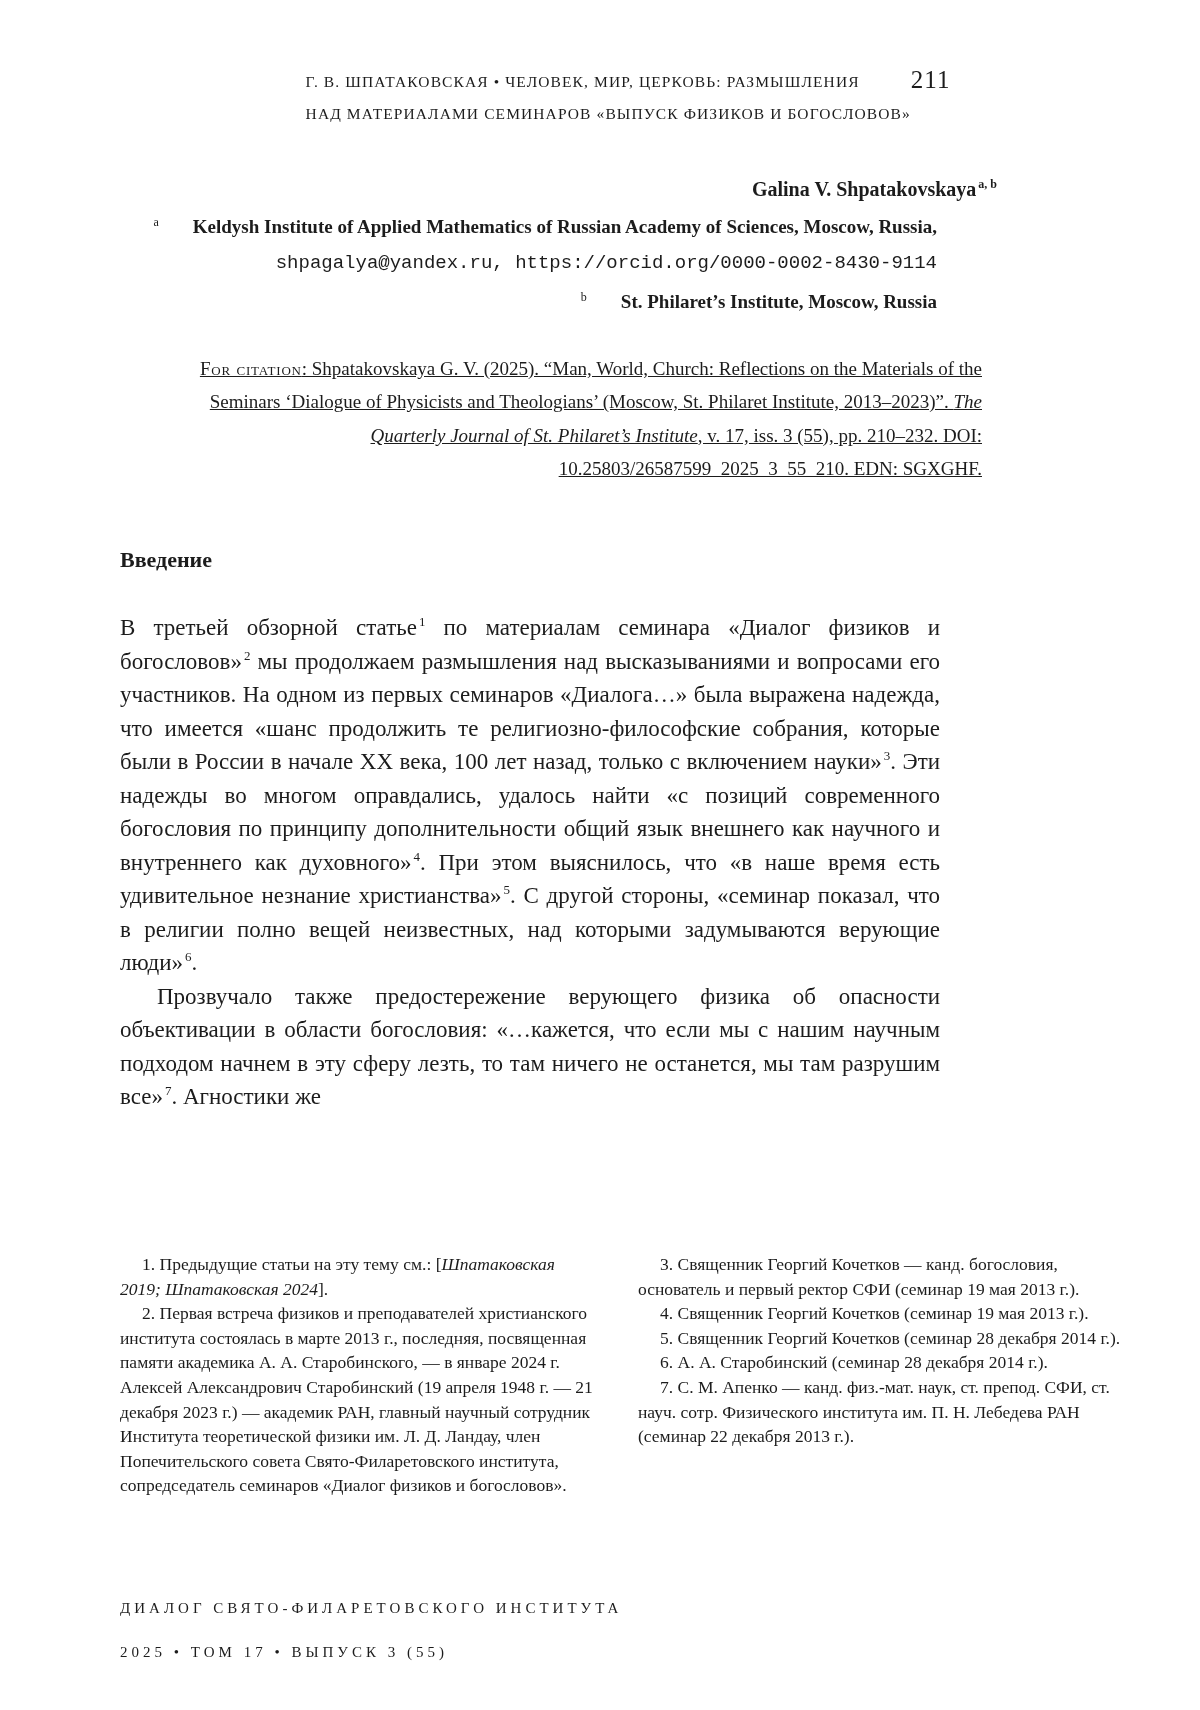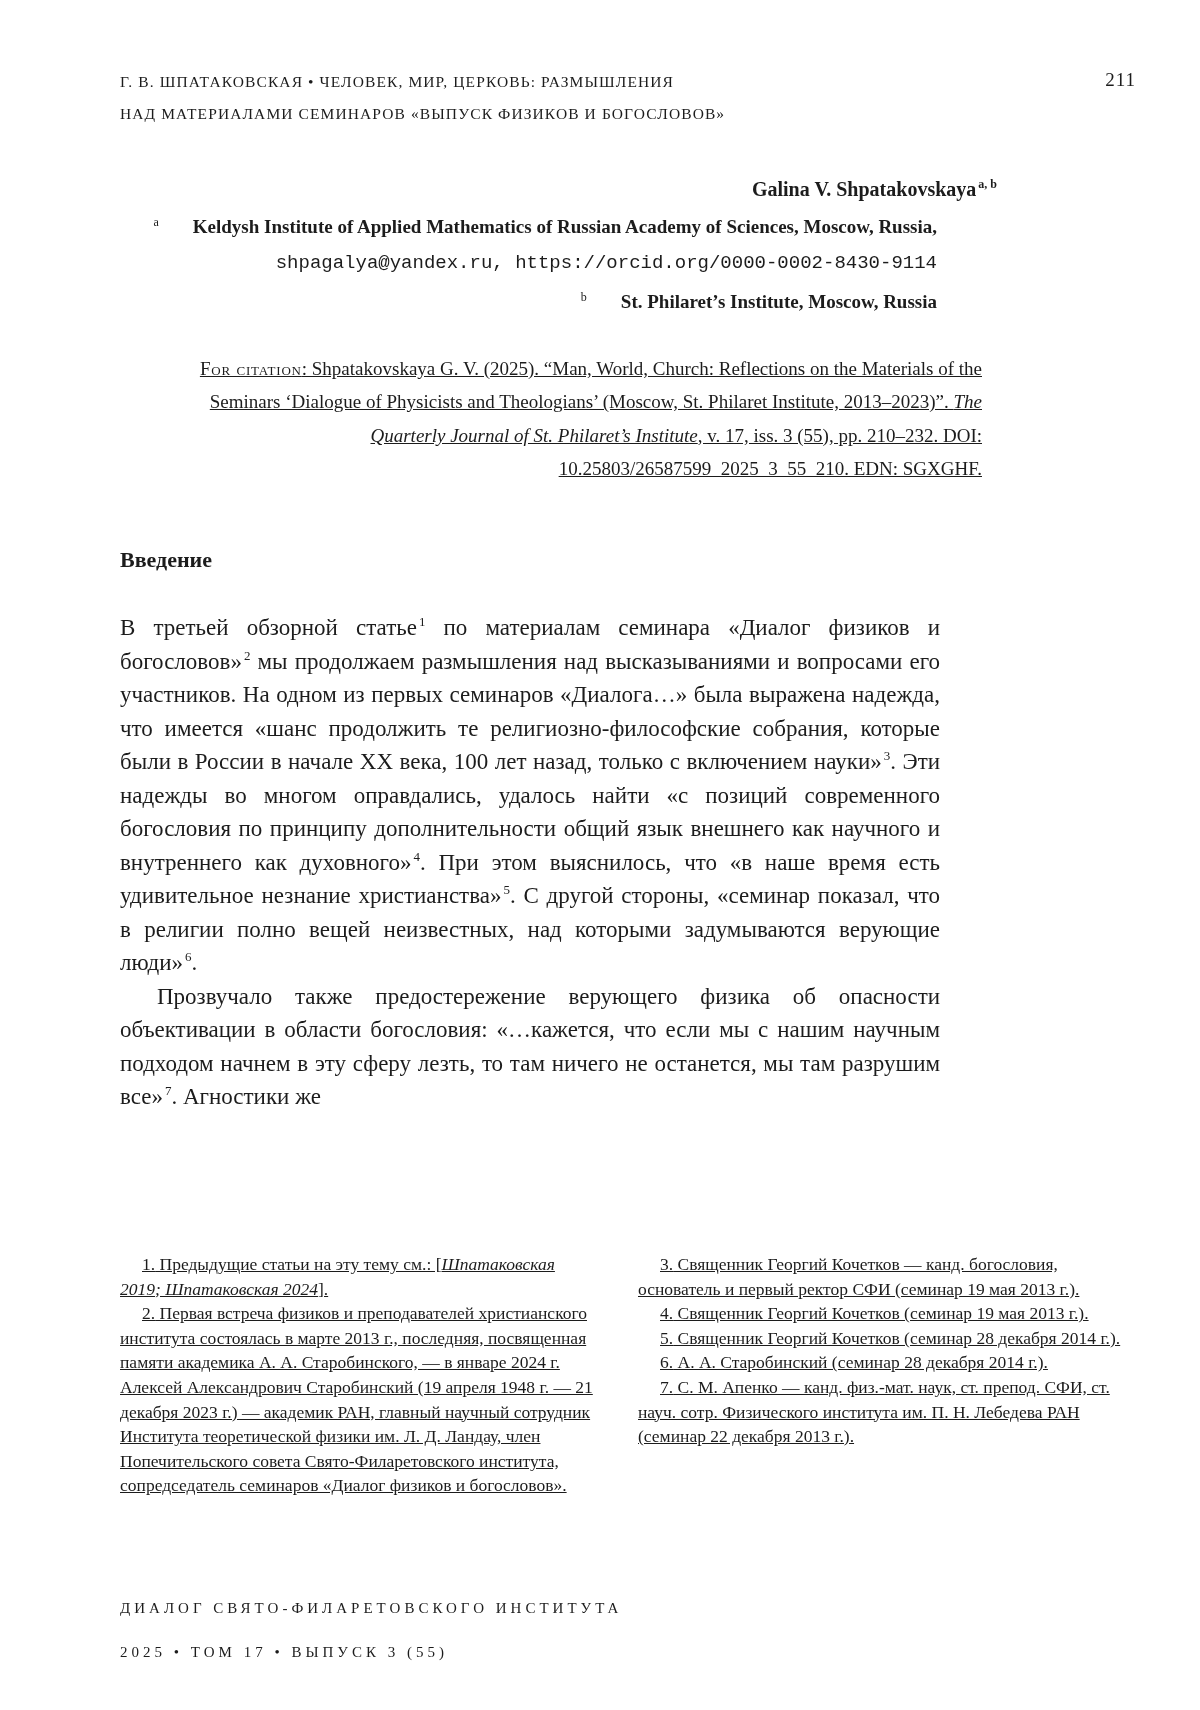--- a/index.html
+++ b/index.html
@@ -3,43 +3,43 @@
 <meta charset="utf-8">
 <style>
   html,body{margin:0;padding:0;background:#ffffff;}
   .page{
     position:relative;width:1200px;height:1710px;background:#ffffff;
     font-family:"Liberation Serif","DejaVu Serif",serif;color:#1c1c1c;
     overflow:hidden;
   }
   
   .page-header{position:absolute;left:120px;top:66px;width:1016px;}
-  .header-row{display:flex;justify-content:space-between;align-items:flex-start;}
+  .header-row{display:flex;justify-content:center;align-items:flex-start;}
   .running-title{font-size:15.5px;letter-spacing:1.1px;line-height:32px;white-space:nowrap;}
-  .page-number{font-size:19px;letter-spacing:1px;line-height:28px;}
+  .page-number{font-size:25px;letter-spacing:1px;line-height:28px;}
   
   .topmatter{position:absolute;left:137px;top:168px;width:860px;text-align:right;}
   .author-name{margin:0;font-size:20px;font-weight:bold;line-height:33px;}
   .author-name .name-sup{font-size:12px;font-weight:bold;margin-left:2px;}
   .affil{margin:0;font-size:19px;line-height:33.5px;width:800px;}
   .affil b{font-weight:bold;margin-left:16px;}
   .affil .marker{font-size:12px;margin-right:18px;}
   .contact{font-weight:normal;font-family:Liberation Mono, monospace;}
   .citation{margin:33px 0 0 0;font-size:19px;line-height:33.5px;width:845px;text-decoration:underline;}
   .citation .sc{font-variant:small-caps;letter-spacing:0.8px;}
   .citation i{font-style:italic;}
   
   .article{position:absolute;left:120px;top:545px;width:820px;}
   .article h2{margin:0 0 36px 0;font-size:22px;line-height:30px;font-weight:bold;}
   .body-text p{margin:0;font-size:23px;line-height:33.5px;text-align:justify;hyphens:manual;}
   .body-text p.indent{text-indent:37px;}
   sup.fn-ref{font-size:13px;line-height:0;margin-left:2px;}
   
   .footnotes{position:absolute;left:120px;top:1252px;width:1015px;display:flex;}
-  .fn-col{font-size:17.5px;line-height:24.6px;text-align:left;hyphens:manual;text-decoration:underline;}
+  .fn-col{font-size:17.5px;line-height:24.6px;text-align:left;hyphens:manual;}
   .fn-col.left{width:480px;margin-right:38px;}
   .fn-col.right{width:497px;}
   .fn{margin:0;text-indent:22px;}
   .fn .fn-num{text-indent:0;}
   .fn i{font-style:italic;}
   
   .page-footer{position:absolute;left:120px;top:1586px;}
   .footer-line1,.footer-line2{font-size:15px;letter-spacing:4px;line-height:44px;white-space:nowrap;}
 </style>
 </head>

